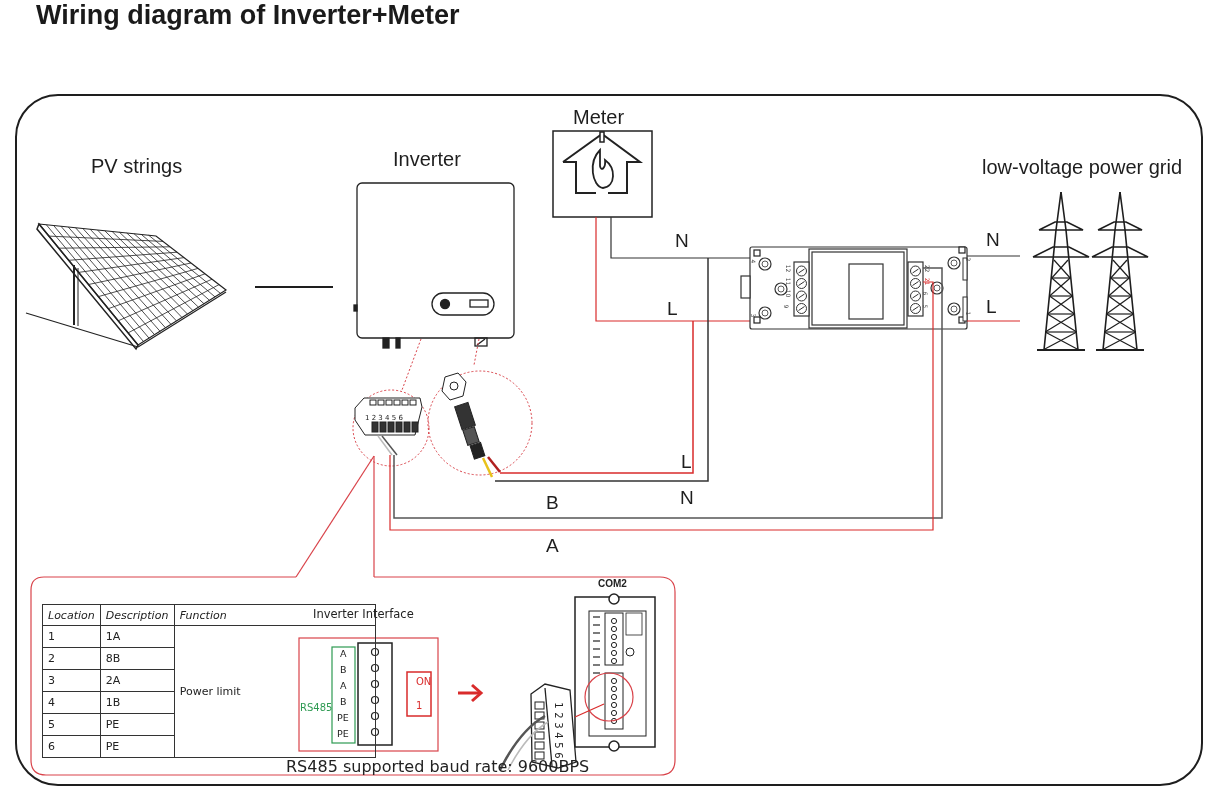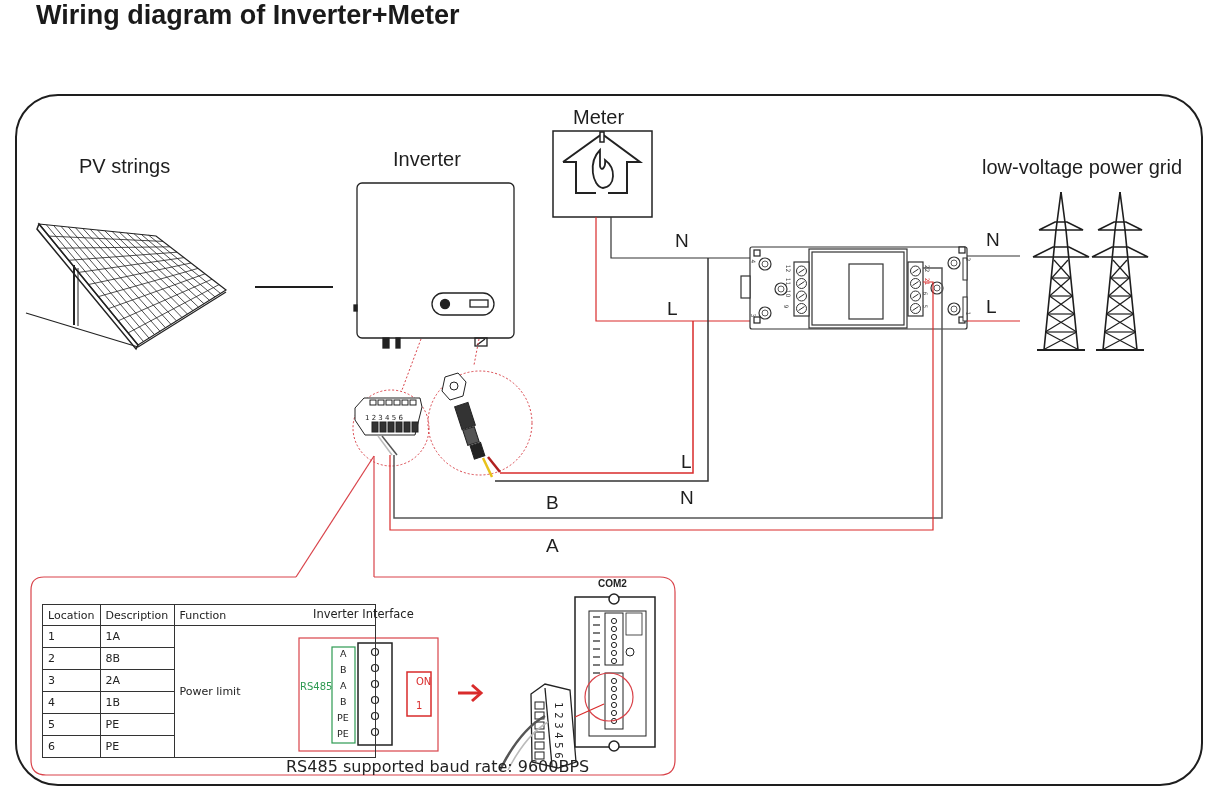--- a/index.html
+++ b/index.html
@@ -6,26 +6,26 @@
   body { width: 1220px; height: 799px; position: relative; overflow: hidden;
          font-family: "Liberation Sans", sans-serif; color: #1a1a1a; }
   #title { left: 113px; top: 11px; font-size: 27px; font-weight: bold; white-space: nowrap; margin-left: 36px; }
   .lbl { position: absolute; font-size: 20px; white-space: nowrap; color: #1e1e1e; }
   .wire-lbl { position: absolute; font-size: 19px; color: #1e1e1e; }
   svg#diagram { position: absolute; left: 0; top: 0; }
   
   #io-table { position: absolute; left: 42px; top: 604px; border-collapse: collapse;
               font-family: "DejaVu Sans", sans-serif; font-size: 11px; color: #222; }
   #io-table th, #io-table td { border: 1px solid #333; padding: 0 5px; height: 21px; text-align: left; font-weight: normal; }
-  #io-table th { height: 20px; }
+  #io-table th { height: 20px; font-style: italic; }
   #io-table td.c-loc { width: 46px; }
   #io-table td.c-desc { width: 63px; }
   #io-table td.c-func { width: 190px; vertical-align: middle; margin-left: 28px; }
   .small { position: absolute; font-family: "DejaVu Sans", sans-serif; font-size: 11px; color: #222; white-space: nowrap; }
-  .green { color: #2e9a52; }
+  .green { color: #2e9a52; margin-top: 21px; }
   .red { color: #d92b2b; }
 </style>
 </head>
 <body>
 
 <div id="title">Wiring diagram of Inverter+Meter</div>
 
 <svg id="diagram" width="1220" height="799" viewBox="0 0 1220 799">
 
   <rect x="16" y="95" width="1186" height="690" rx="42" ry="42" fill="none" stroke="#1e1e1e" stroke-width="2"></rect>
@@ -296,21 +296,21 @@
         <rect x="535" y="722" width="9" height="7" fill="#fff" stroke="#222" stroke-width="1"></rect>
         <rect x="535" y="732" width="9" height="7" fill="#fff" stroke="#222" stroke-width="1"></rect>
         <rect x="535" y="742" width="9" height="7" fill="#fff" stroke="#222" stroke-width="1"></rect>
         <rect x="535" y="752" width="9" height="7" fill="#fff" stroke="#222" stroke-width="1"></rect>
       </g>
   </g>
   <path d="M 500 770 Q 520 730 545 716" fill="none" stroke="#555" stroke-width="2.5"></path>
   <path d="M 508 770 Q 526 735 548 722" fill="none" stroke="#bbb" stroke-width="1.5"></path>
 </svg>
 
-<div class="lbl" style="left:79px; top:155px;">PV strings</div>
+<div class="lbl" style="left:91px; top:155px;">PV strings</div>
 <div class="lbl" style="left:393px; top:148px;">Inverter</div>
 <div class="lbl" style="left:573px; top:106px;">Meter</div>
 <div class="lbl" style="left:982px; top:156px;">low-voltage power grid</div>
 
 <div class="wire-lbl" style="left:675px; top:230px;">N</div>
 <div class="wire-lbl" style="left:667px; top:298px;">L</div>
 <div class="wire-lbl" style="left:986px; top:229px;">N</div>
 <div class="wire-lbl" style="left:986px; top:296px;">L</div>
 <div class="wire-lbl" style="left:681px; top:451px;">L</div>
 <div class="wire-lbl" style="left:680px; top:487px;">N</div>

